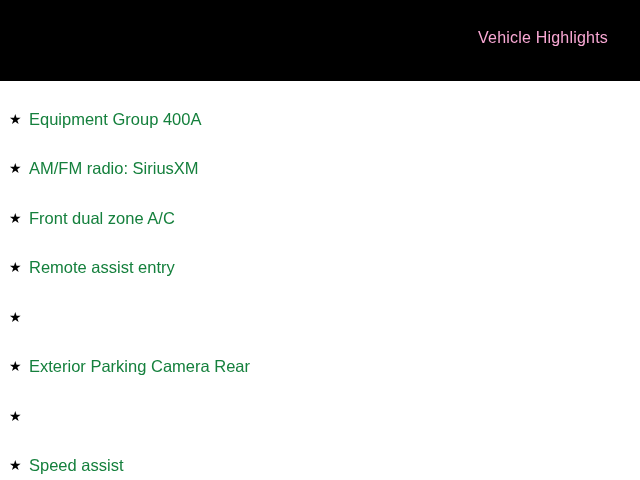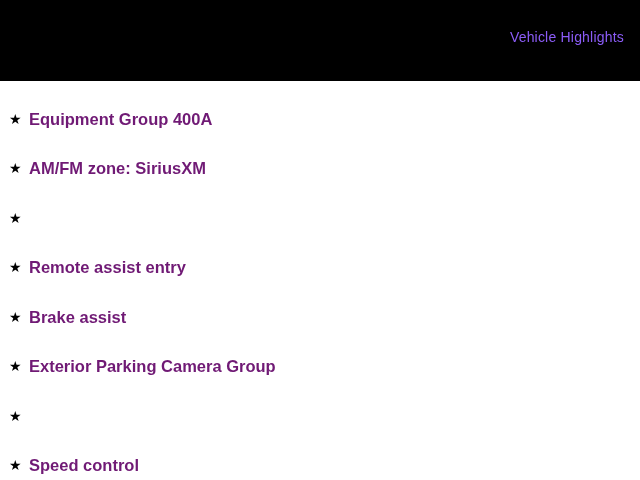--- a/index.html
+++ b/index.html
@@ -22,24 +22,24 @@
   }
   .header-bar {
     position: relative;
     width: 640px;
     height: 81px;
     background: #000000;
     box-sizing: border-box;
   }
   .header-title {
     position: absolute;
-    right: 16px;
+    right: 32px;
     top: 29px;
-    color: #8b5cf6;
-    font-size: 14px;
+    color: #f9a8d4;
+    font-size: 16px;
     letter-spacing: 0.2px;
     white-space: nowrap;
   }
   .highlights-list {
     list-style: none;
     margin: 0;
     padding: 0;
     padding-top: 13px;
   }
   .highlight-item {
@@ -51,62 +51,61 @@
   }
   .bullet-star {
     flex: 0 0 auto;
     width: 20px;
     color: #000000;
     font-size: 14px;
     line-height: 1;
     text-align: left;
   }
   .highlight-text {
-    color: #701a75;
+    color: #15803d;
     font-size: 16.5px;
     line-height: 1.1;
     white-space: nowrap;
-    font-weight: bold;
   }
 </style>
 </head>
 <body>
 
 <div class="page">
 
   <div class="header-bar">
     <div class="header-title">Vehicle Highlights</div>
   </div>
 
   <ul class="highlights-list">
     <li class="highlight-item">
       <span class="bullet-star">★</span>
       <span class="highlight-text">Equipment Group 400A</span>
     </li>
     <li class="highlight-item">
       <span class="bullet-star">★</span>
-      <span class="highlight-text">AM/FM zone: SiriusXM</span>
+      <span class="highlight-text">AM/FM radio: SiriusXM</span>
     </li>
     <li class="highlight-item">
       <span class="bullet-star">★</span>
+      <span class="highlight-text">Front dual zone A/C</span>
     </li>
     <li class="highlight-item">
       <span class="bullet-star">★</span>
       <span class="highlight-text">Remote assist entry</span>
     </li>
     <li class="highlight-item">
       <span class="bullet-star">★</span>
-      <span class="highlight-text">Brake assist</span>
     </li>
     <li class="highlight-item">
       <span class="bullet-star">★</span>
-      <span class="highlight-text">Exterior Parking Camera Group</span>
+      <span class="highlight-text">Exterior Parking Camera Rear</span>
     </li>
     <li class="highlight-item">
       <span class="bullet-star">★</span>
     </li>
     <li class="highlight-item">
       <span class="bullet-star">★</span>
-      <span class="highlight-text">Speed control</span>
+      <span class="highlight-text">Speed assist</span>
     </li>
   </ul>
 
 </div>
 
 </body></html>

